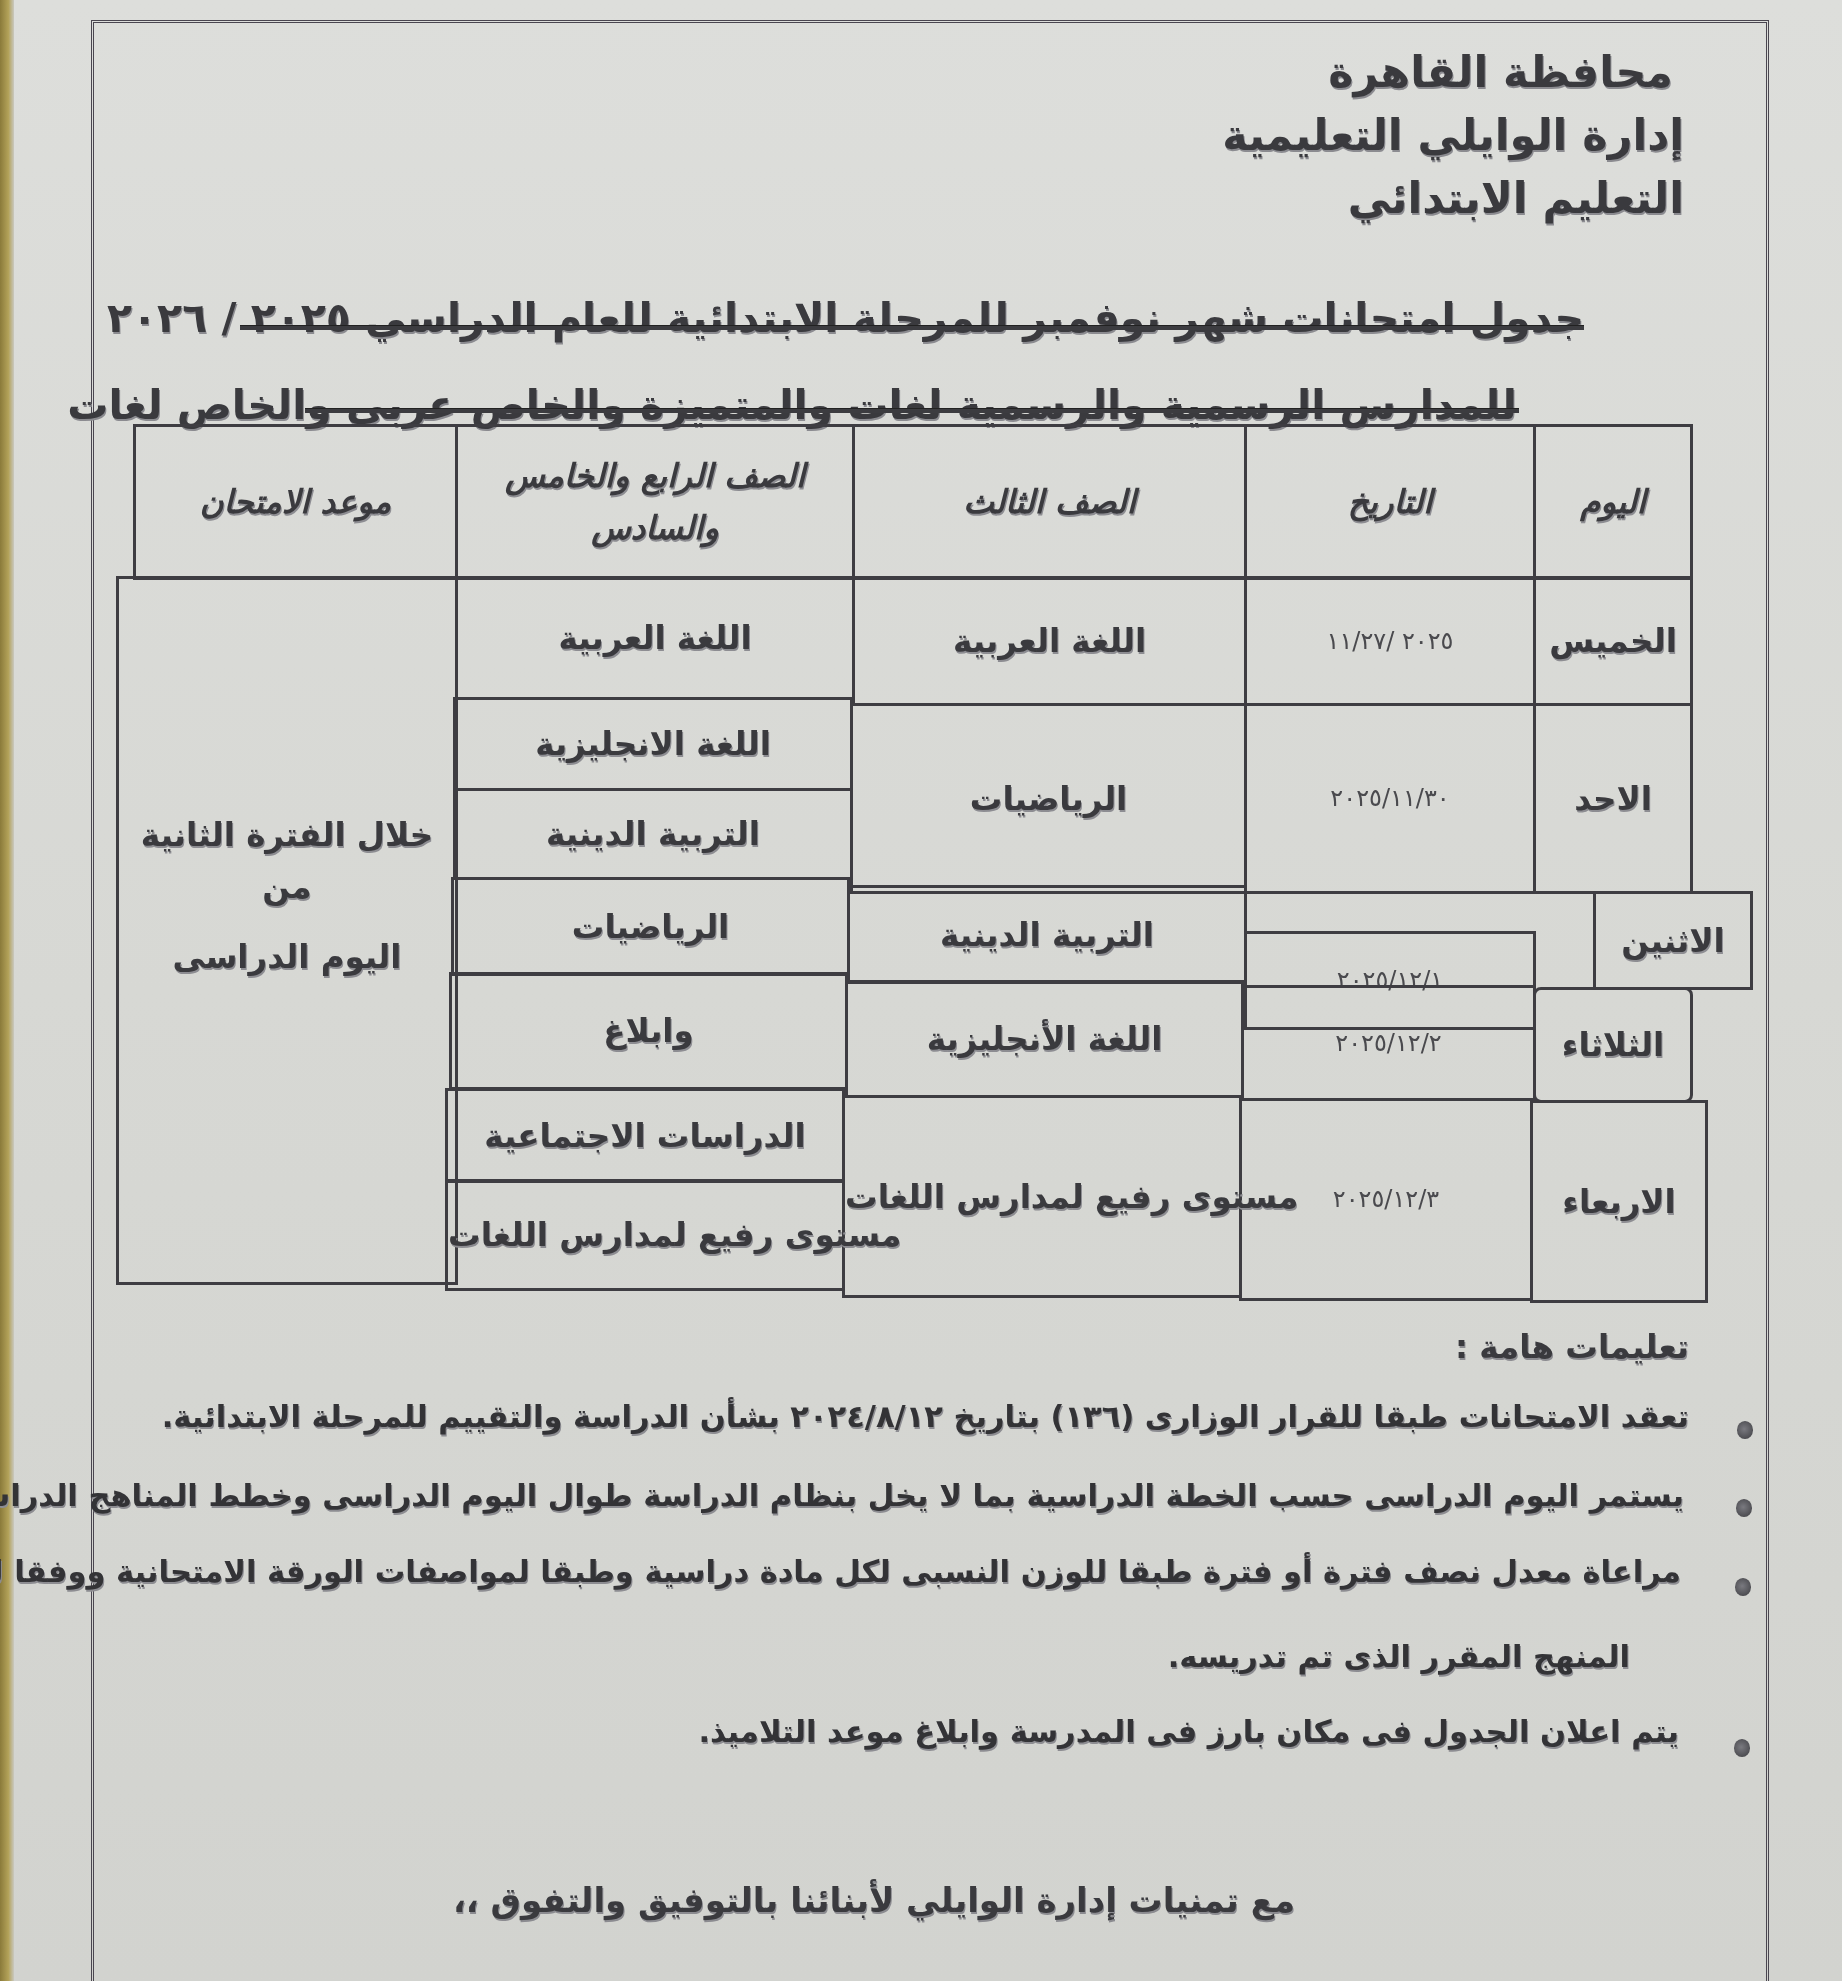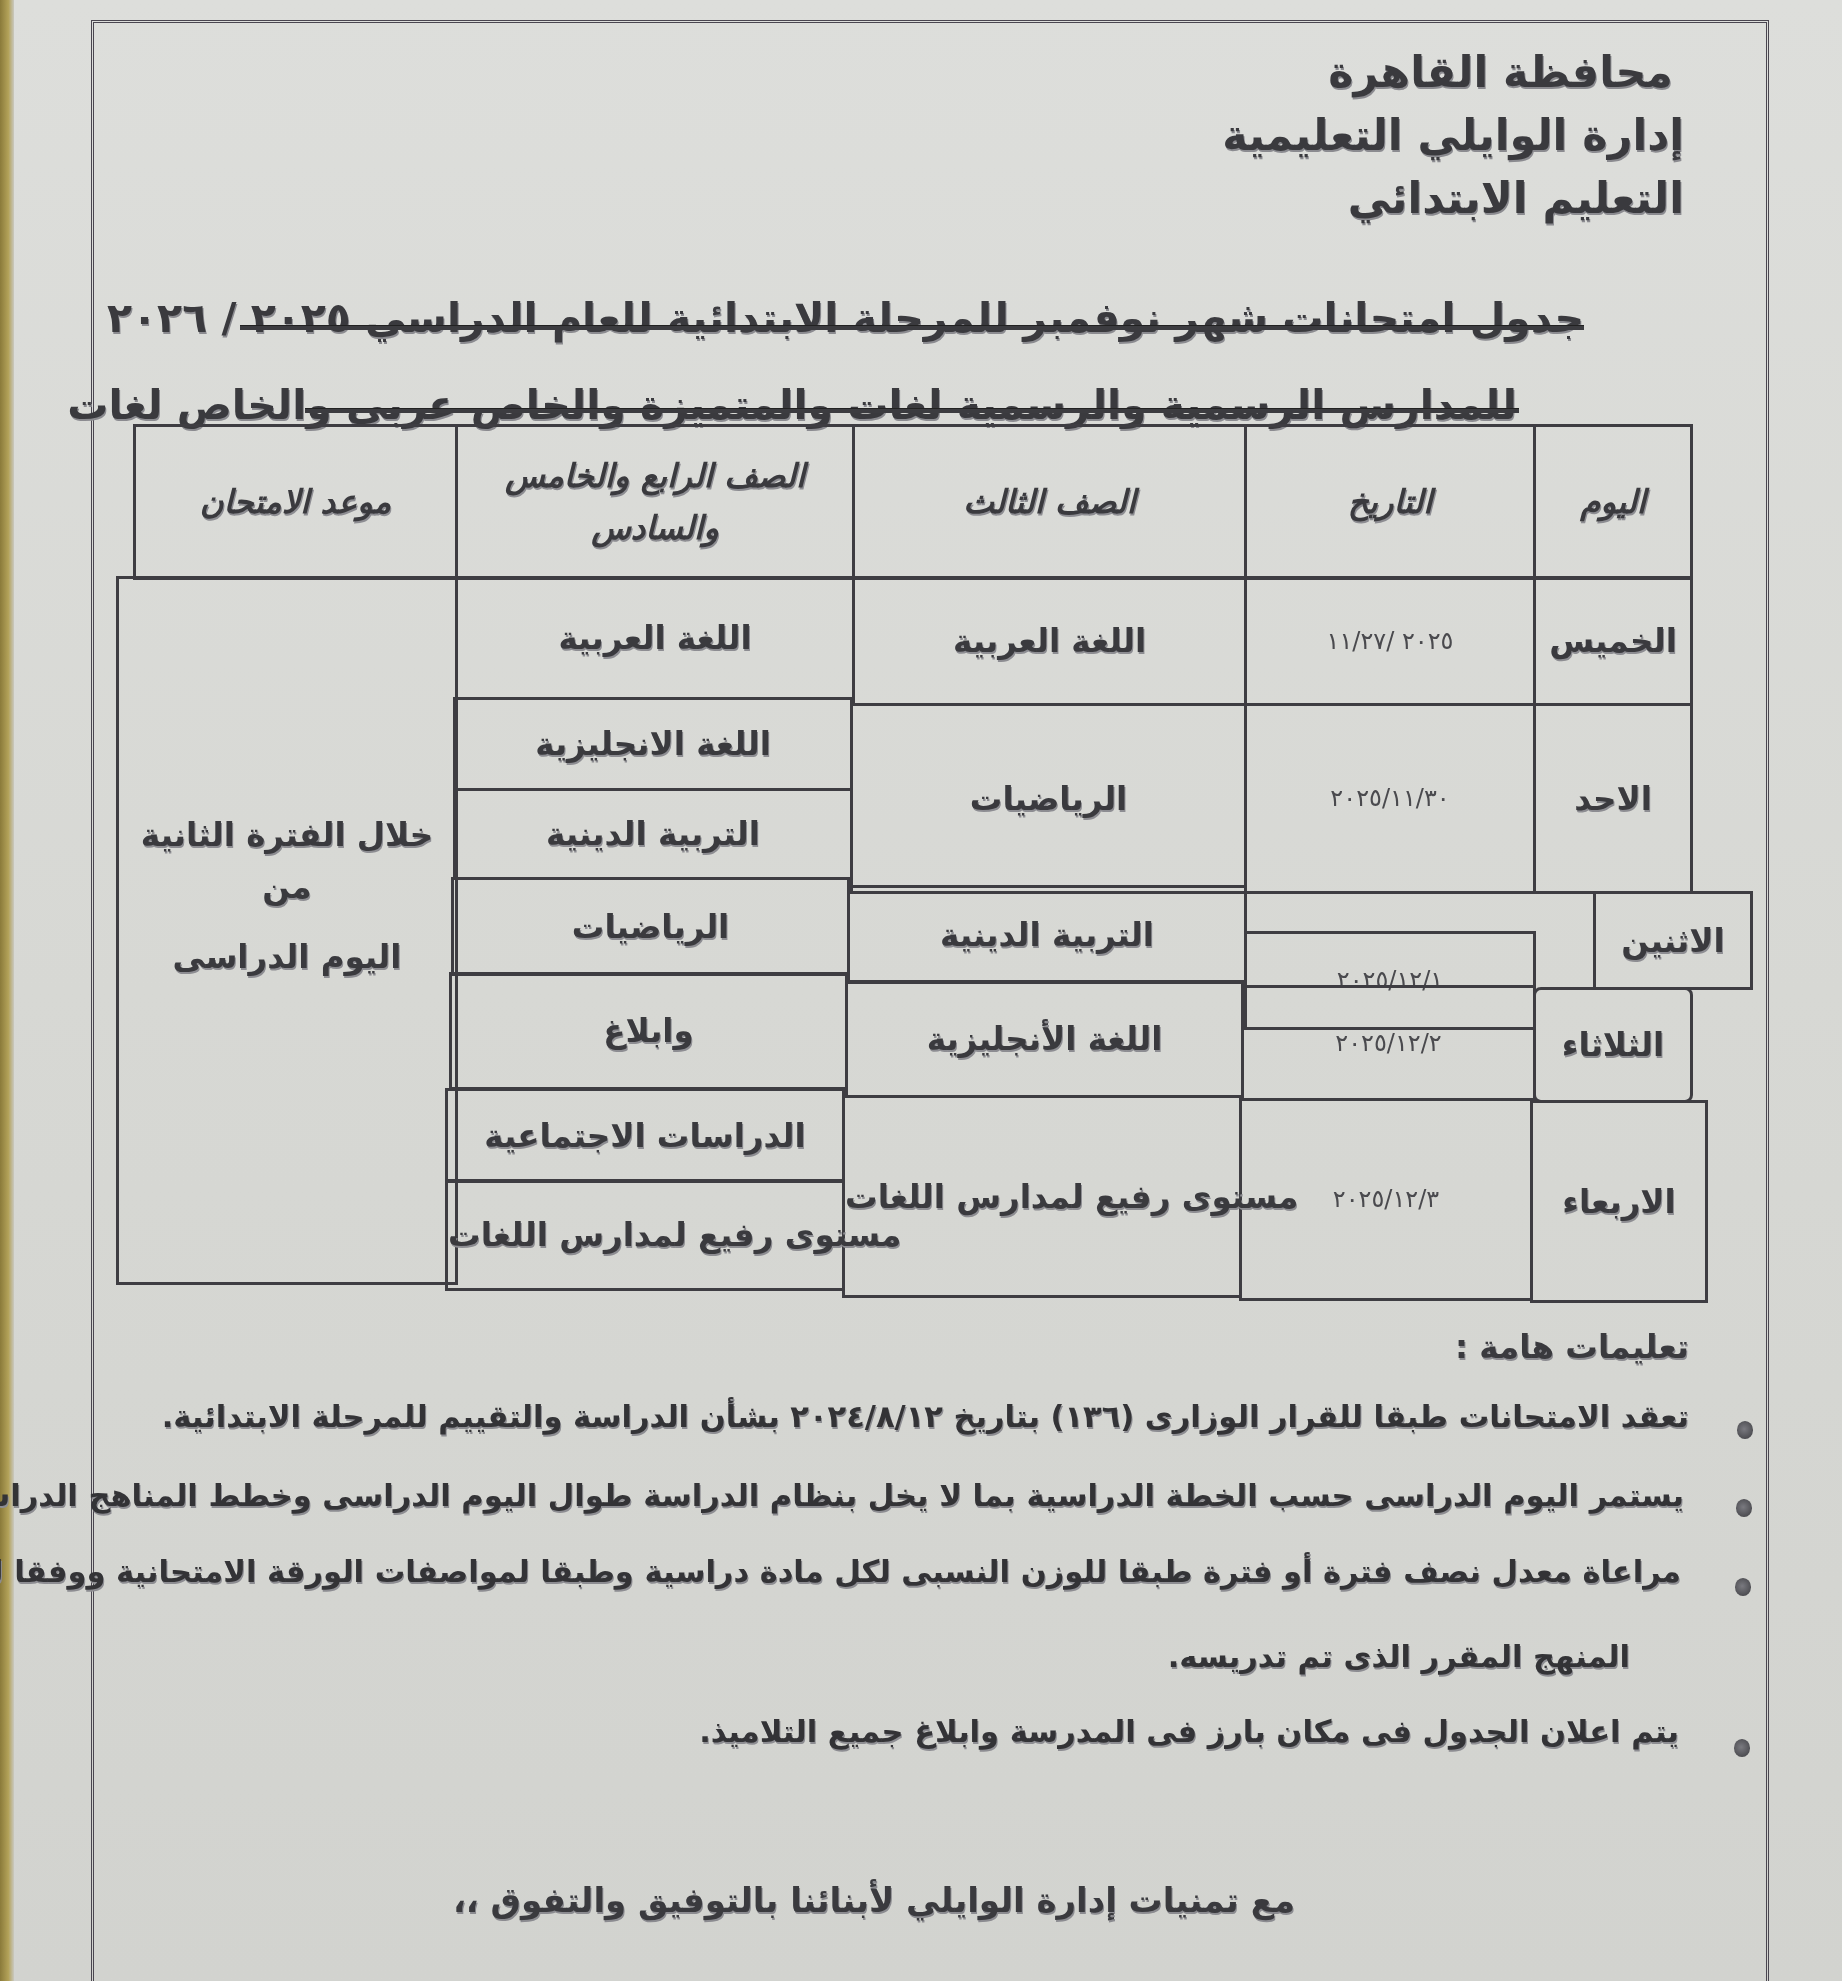--- a/index.html
+++ b/index.html
@@ -182,16 +182,16 @@
 <div class="bullet-row" style="right:153px; top:1399px;">تعقد الامتحانات طبقا للقرار الوزارى (١٣٦) بتاريخ ٢٠٢٤/٨/١٢ بشأن الدراسة والتقييم للمرحلة الابتدائية.</div>
 
 <div class="bullet" style="left:1736px; top:1499px;"></div>
 <div class="bullet-row" style="right:158px; top:1478px;">يستمر اليوم الدراسى حسب الخطة الدراسية بما لا يخل بنظام الدراسة طوال اليوم الدراسى وخطط المناهج الدراسية.</div>
 
 <div class="bullet" style="left:1735px; top:1578px;"></div>
 <div class="bullet-row" style="right:161px; top:1554px;">مراعاة معدل نصف فترة أو فترة طبقا للوزن النسبى لكل مادة دراسية وطبقا لمواصفات الورقة الامتحانية ووفقا لخطة</div>
 <div class="bullet-row" style="right:212px; top:1639px;">المنهج المقرر الذى تم تدريسه.</div>
 
 <div class="bullet" style="left:1734px; top:1739px;"></div>
-<div class="bullet-row" style="right:163px; top:1714px;">يتم اعلان الجدول فى مكان بارز فى المدرسة وابلاغ جميع التلاميذ.</div>
+<div class="bullet-row" style="right:163px; top:1714px;">يتم اعلان الجدول فى مكان بارز فى المدرسة وابلاغ موعد التلاميذ.</div>
 
 <div class="txt closing" style="right:547px; top:1880px;">مع تمنيات إدارة الوايلي لأبنائنا بالتوفيق والتفوق ،،</div>
 
 
 </body></html>

